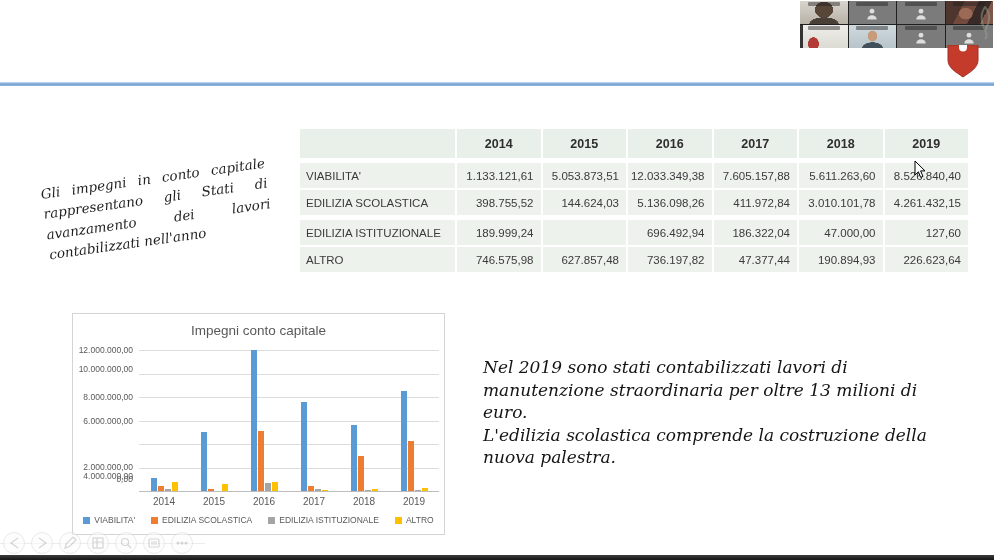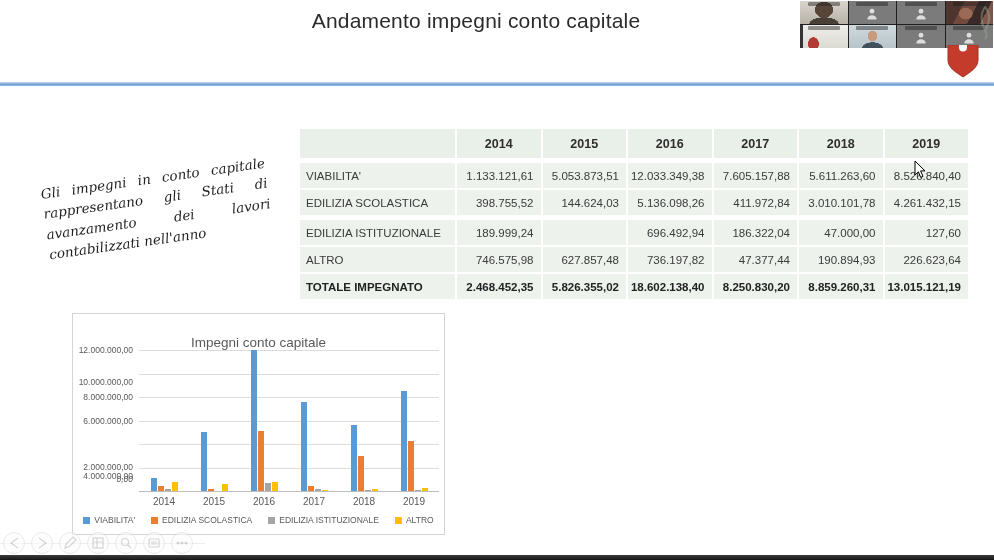--- a/index.html
+++ b/index.html
@@ -47,21 +47,21 @@
             justify-content:flex-end;padding-right:7px;box-sizing:border-box;}
   .cap-cell.lbl{justify-content:flex-start;padding-left:6px;padding-right:0;}
   .cap-row.head .cap-cell{background:#e9efe9;height:29px;justify-content:center;
             font-weight:bold;font-size:12.5px;color:#2e2e2e;padding-right:0;}
   .cap-row.bold .cap-cell{font-weight:bold;color:#222;}
 
   
   .chart-panel{position:absolute;top:313px;left:72px;width:373px;height:222px;
                background:#fff;border:1px solid #d4d4d4;box-sizing:border-box;}
   .chart-title{position:absolute;top:9px;left:0;width:100%;text-align:center;
-               font-size:13.5px;color:#595959;margin-top:12px;}
+               font-size:13.5px;color:#595959;}
   .chart-plot{position:absolute;left:66px;top:36px;width:300px;height:141px;}
   .gridline{position:absolute;left:0;width:100%;height:1px;background:#dcdcdc;}
   .gridline.base{background:#bdbdbd;}
   .ytick{position:absolute;width:58px;text-align:right;font-size:8.5px;color:#595959;}
   .bar{position:absolute;bottom:0;}
   .xlab{position:absolute;top:182px;width:50px;text-align:center;font-size:10px;color:#595959;}
   .legend{position:absolute;top:201px;left:0;width:100%;display:flex;
           justify-content:center;gap:16px;font-size:8.5px;color:#595959;}
   .legend .item{display:flex;align-items:center;gap:4px;}
   .legend .swatch{width:7px;height:7px;display:inline-block;}
@@ -80,21 +80,20 @@
   .bottom-bar{position:absolute;left:0;bottom:0;width:994px;height:5px;
               background:linear-gradient(#3c3c3c,#151515);}
 
   .cursor{position:absolute;top:161px;left:914px;}
 </style>
 </head>
 <body>
 
 <div id="stage">
 
-  <div class="slide-title">Andamento impegni conto capitale</div>
 
   <div class="video-strip">
       <div class="tile v1">
         <div class="namebar"></div>
       </div>
       <div class="tile">
         <div class="namebar"></div>
         <svg class="person" width="11" height="12" viewBox="0 0 11 12">
           <circle cx="5.5" cy="3.2" r="2.4" fill="#dedede"></circle>
           <path d="M0.8 11.5 a4.7 4.2 0 0 1 9.4 0 Z" fill="#dedede"></path>
@@ -184,38 +183,29 @@
       </div>
       <div class="cap-row">
         <div class="cap-cell lbl">ALTRO</div>
         <div class="cap-cell">746.575,98</div>
         <div class="cap-cell">627.857,48</div>
         <div class="cap-cell">736.197,82</div>
         <div class="cap-cell">47.377,44</div>
         <div class="cap-cell">190.894,93</div>
         <div class="cap-cell">226.623,64</div>
       </div>
-      <div class="cap-row bold">
-        <div class="cap-cell lbl">TOTALE IMPEGNATO</div>
-        <div class="cap-cell">2.468.452,35</div>
-        <div class="cap-cell">5.826.355,02</div>
-        <div class="cap-cell">18.602.138,40</div>
-        <div class="cap-cell">8.250.830,20</div>
-        <div class="cap-cell">8.859.260,31</div>
-        <div class="cap-cell">13.015.121,19</div>
-      </div>
     </div>
 
   <div class="chart-panel">
     <div class="chart-title">Impegni conto capitale</div>
     <div class="chart-plot">
         <div class="gridline" style="top: 0px;"></div>
         <div class="ytick" style="left: -64px; top: -5px;">12.000.000,00</div>
         <div class="gridline" style="top: 23.5px;"></div>
-        <div class="ytick" style="left: -64px; top: 27px;">10.000.000,00</div>
+        <div class="ytick" style="left: -64px; top: 14px;">10.000.000,00</div>
         <div class="gridline" style="top: 47px;"></div>
         <div class="ytick" style="left: -64px; top: 42px;">8.000.000,00</div>
         <div class="gridline" style="top: 70.5px;"></div>
         <div class="ytick" style="left: -64px; top: 65.5px;">6.000.000,00</div>
         <div class="gridline" style="top: 94px;"></div>
         <div class="ytick" style="left: -64px; top: 89px; margin-top: 32px;">4.000.000,00</div>
         <div class="gridline" style="top: 117.5px;"></div>
         <div class="ytick" style="left: -64px; top: 112px;">2.000.000,00</div>
         <div class="gridline base" style="top: 141px;"></div>
         <div class="ytick" style="left: -64px; top: 124px; font-style: italic;">0,00</div>
@@ -263,20 +253,22 @@
       </div>
   <div class="xlab" style="left: 66px;">2014</div>
       <div class="xlab" style="left: 116px;">2015</div>
       <div class="xlab" style="left: 166px;">2016</div>
       <div class="xlab" style="left: 216px;">2017</div>
       <div class="xlab" style="left: 266px;">2018</div>
       <div class="xlab" style="left: 316px;">2019</div>
     </div>
 
   <div class="right-note">
+    <div>Nel 2019 sono stati contabilizzati lavori di manutenzione straordinaria per oltre 13 milioni di euro.</div>
+    <div>L'edilizia scolastica comprende la costruzione della nuova palestra.</div>
   </div>
 
   <div class="toolbar-line"></div>
   <div class="toolbar">
       <button class="tool-btn">
         <svg width="18" height="18" viewBox="0 0 18 18" fill="none" stroke="#b3b3b3" stroke-width="1.2">
           <path d="M13 4 L6 9 L13 14"></path>
         </svg>
       </button>
       <button class="tool-btn">

